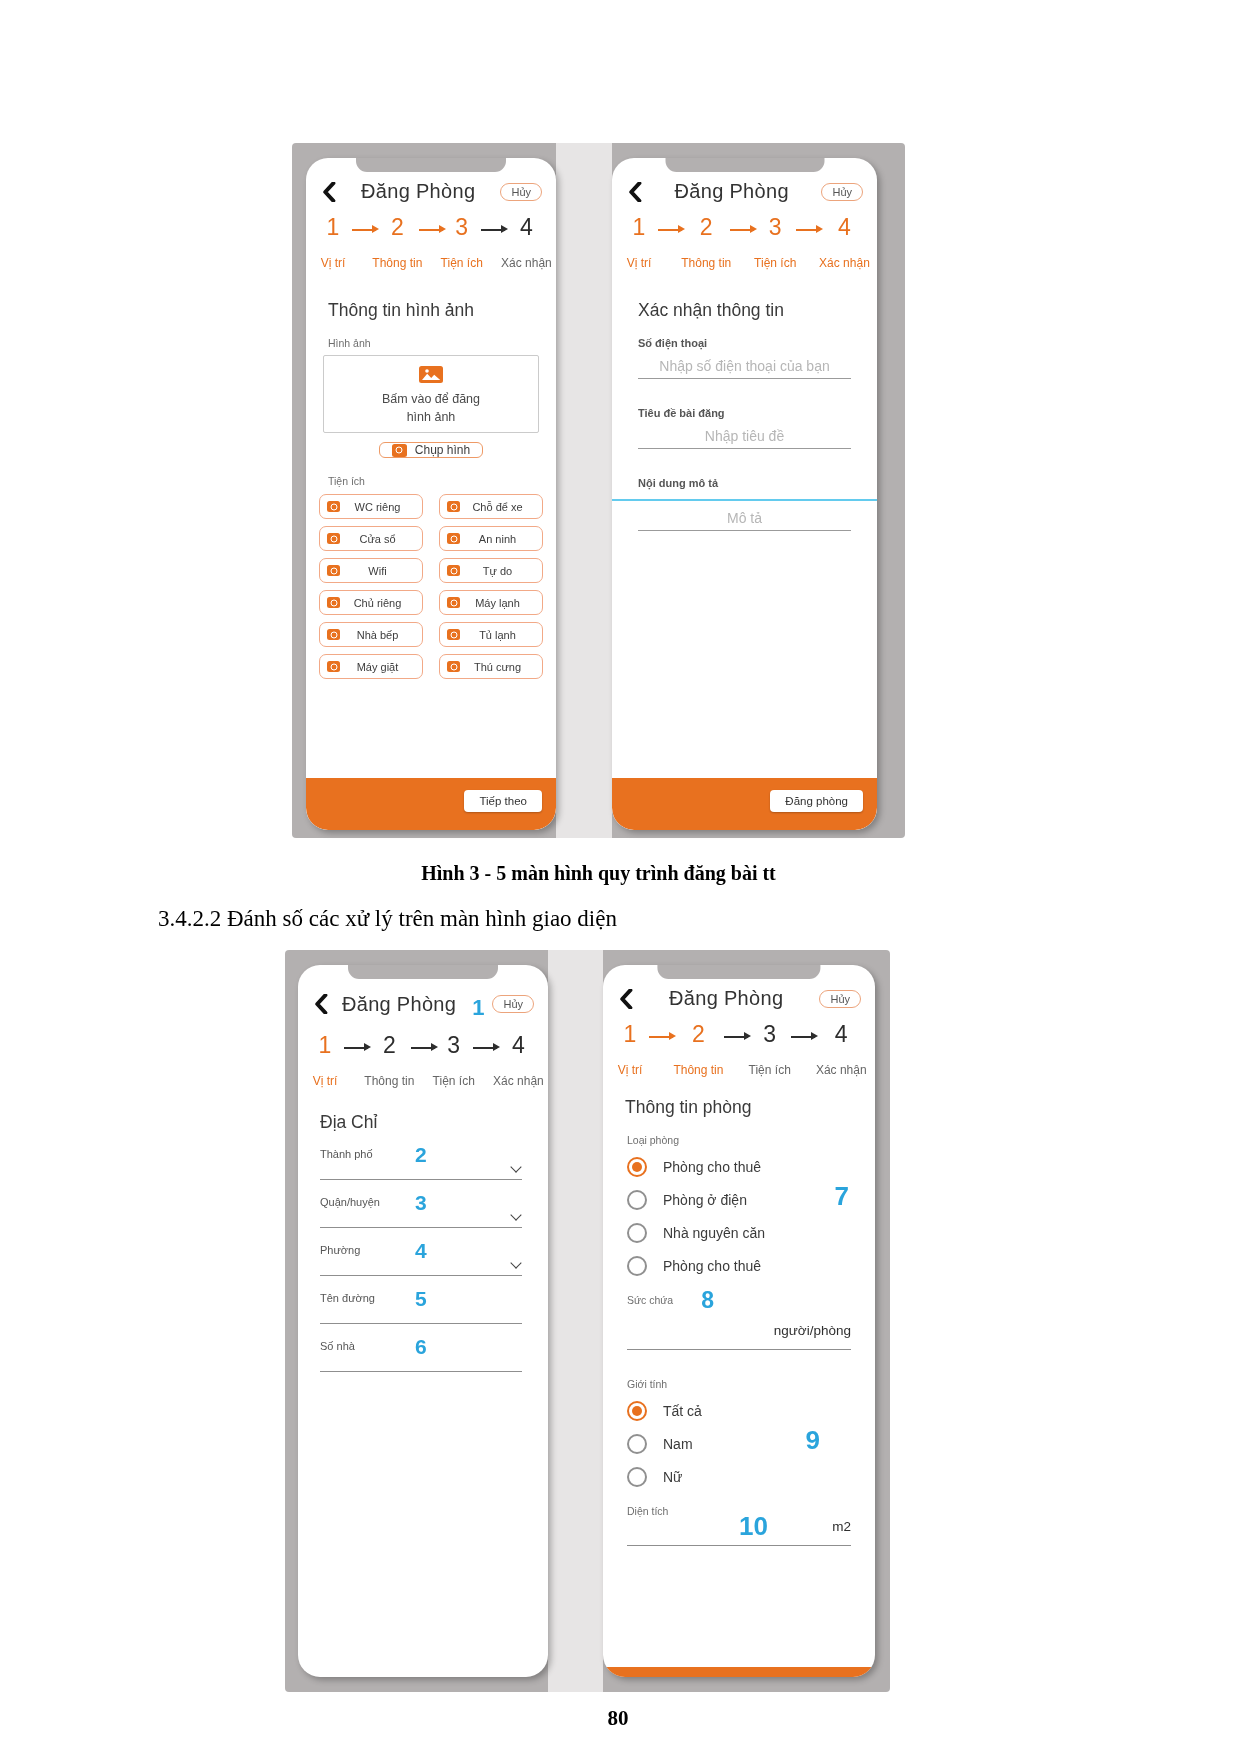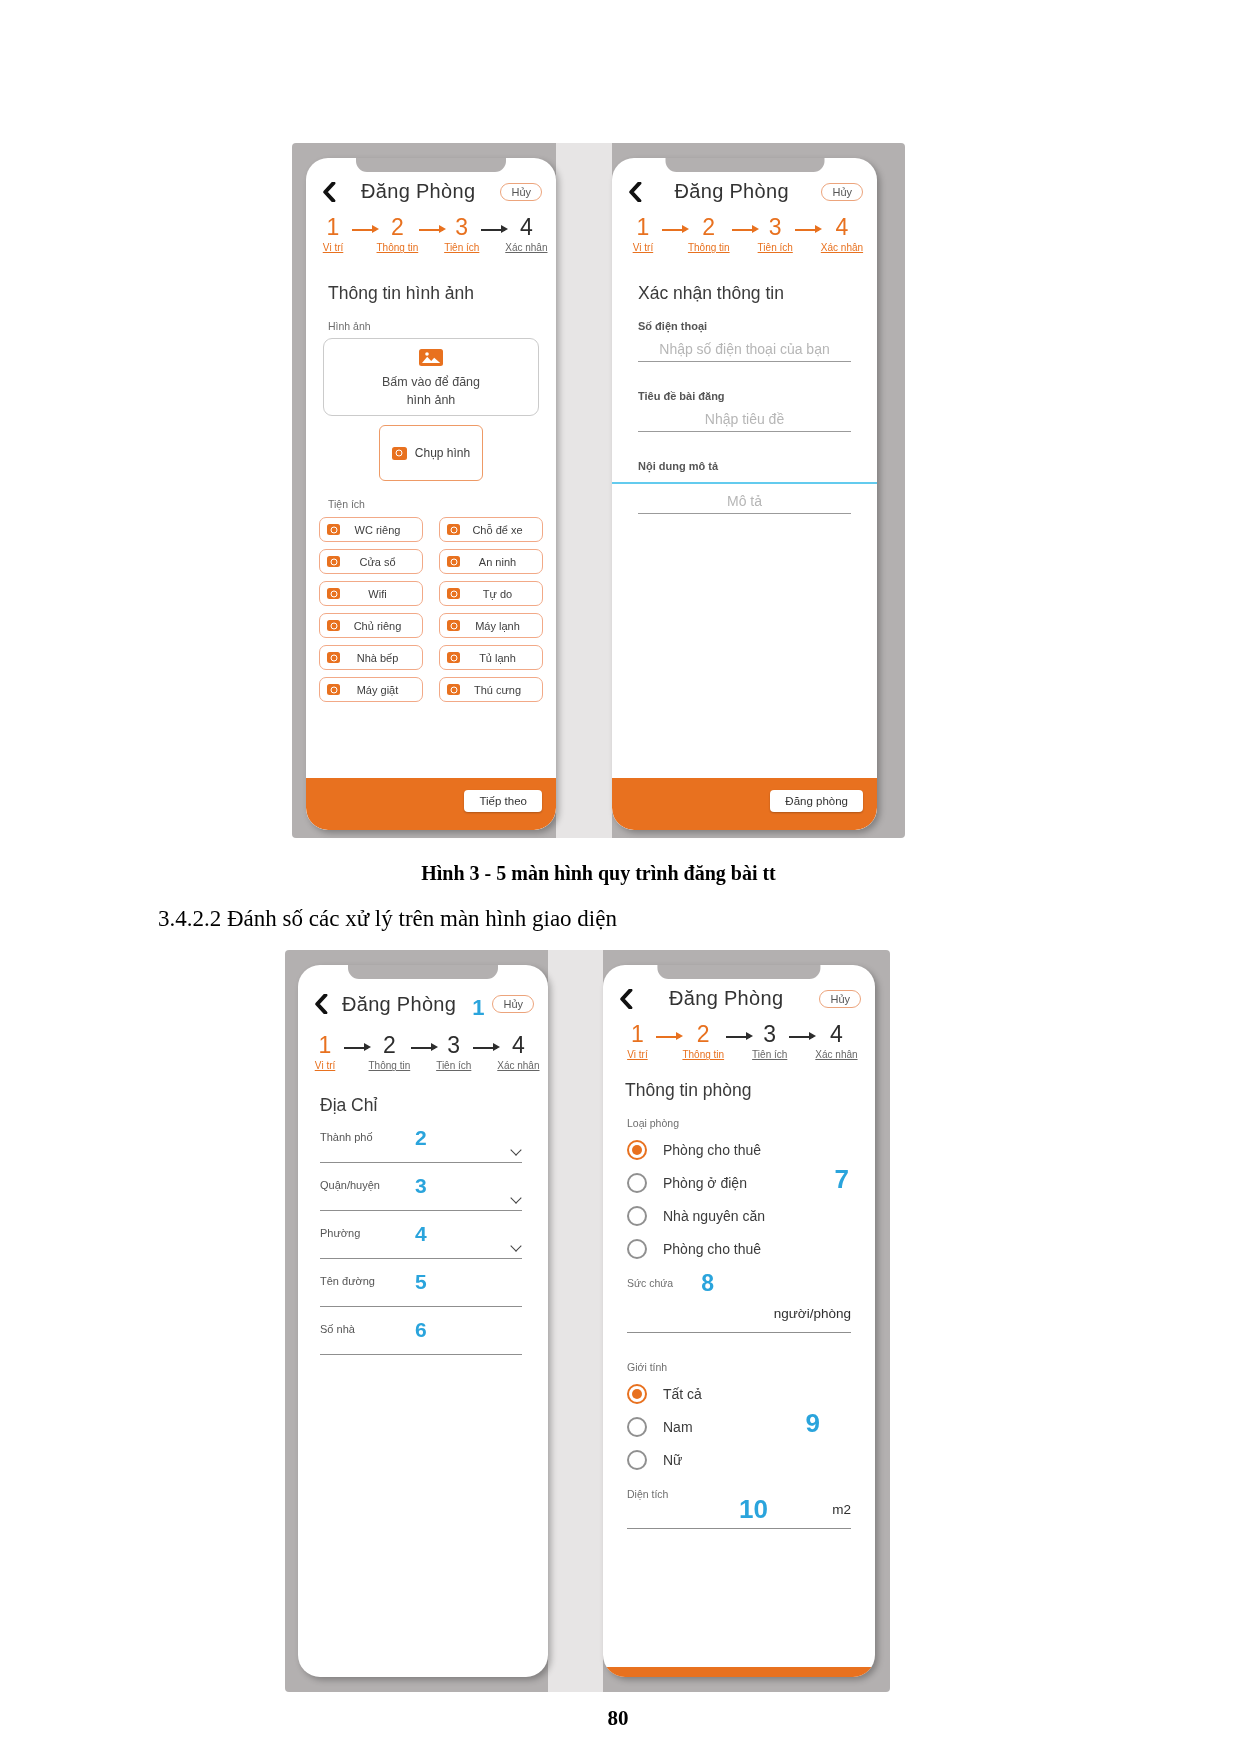--- a/index.html
+++ b/index.html
@@ -29,42 +29,42 @@
   .hdr-ann{font-weight:bold;font-size:22px;color:#2aa4dc;margin:8px 8px 0 2px;}
   .cancel{flex:0 0 auto;font-size:11px;color:#555;border:1px solid #eca47c;
           border-radius:10px;padding:2px 10px;background:#fff;}
 
   
   .stepper{display:flex;align-items:flex-start;justify-content:center;
            margin-top:12px;padding:0 10px;}
   .step{display:flex;flex-direction:column;align-items:center;min-width:34px;}
   .step-num{font-size:23px;font-weight:300;color:#2d2d2d;line-height:1.1;}
   .step-num.on{color:#e8711f;}
-  .step-label{font-size:10px;color:#666;margin-top:2px;white-space:nowrap;text-decoration:underline;}
+  .step-label{font-size:12px;color:#666;margin-top:16px;white-space:nowrap;}
   .step-label.on{color:#e8711f;}
   .sarr{position:relative;width:24px;height:2px;background:currentColor;
         margin:14px 2px 0 2px;color:#2d2d2d;flex:0 0 auto;}
   .sarr.on{color:#e8711f;}
   .sarr::after{content:'';position:absolute;right:-3px;top:-3.6px;
         border-left:7px solid;border-top:4.6px solid transparent;
         border-bottom:4.6px solid transparent;}
 
   .screen-h{font-size:17.5px;color:#3a3a3a;margin:30px 0 0 22px;}
   .small-label{font-size:10.5px;color:#6e6e6e;}
 
   
   .p1 .screen-h{margin-top:30px;}
   .img-label{margin:16px 0 0 22px;}
   .upload-box{margin:6px 17px 0 17px;height:76px;border:1px solid #cbcbcb;
-        border-radius:9px;display:flex;flex-direction:column;align-items:center;
+        border-radius:2px;display:flex;flex-direction:column;align-items:center;
         justify-content:center;gap:1px;background:#fff;}
   .upload-text{font-size:12.5px;color:#4a4a4a;line-height:1.4;text-align:center;}
   .capture-btn{display:flex;align-items:center;gap:8px;width:max-content;
         margin:9px auto 0 auto;border:1px solid #ee9a66;border-radius:6px;
-        padding:20px 12px;background:#fff;font-size:12px;color:#3d3d3d;}
+        padding:0 12px;background:#fff;font-size:12px;color:#3d3d3d;}
   .cam{display:inline-block;width:15px;height:12.5px;background:#e8711f;
         border-radius:2.5px;position:relative;flex:0 0 auto;}
   .cam::before{content:'';position:absolute;left:50%;top:50%;
         transform:translate(-50%,-50%);width:5px;height:5px;
         border:1.5px solid #fff;border-radius:50%;}
   .amen-label{margin:17px 0 0 22px;}
   .amen-grid{display:grid;grid-template-columns:104px 104px;gap:7px 16px;
         justify-content:center;margin-top:7px;border-radius:12px;}
   .amen{display:flex;align-items:center;height:23px;border:1px solid #f2a987;
         border-radius:7px;padding:0 7px;background:#fff;}

